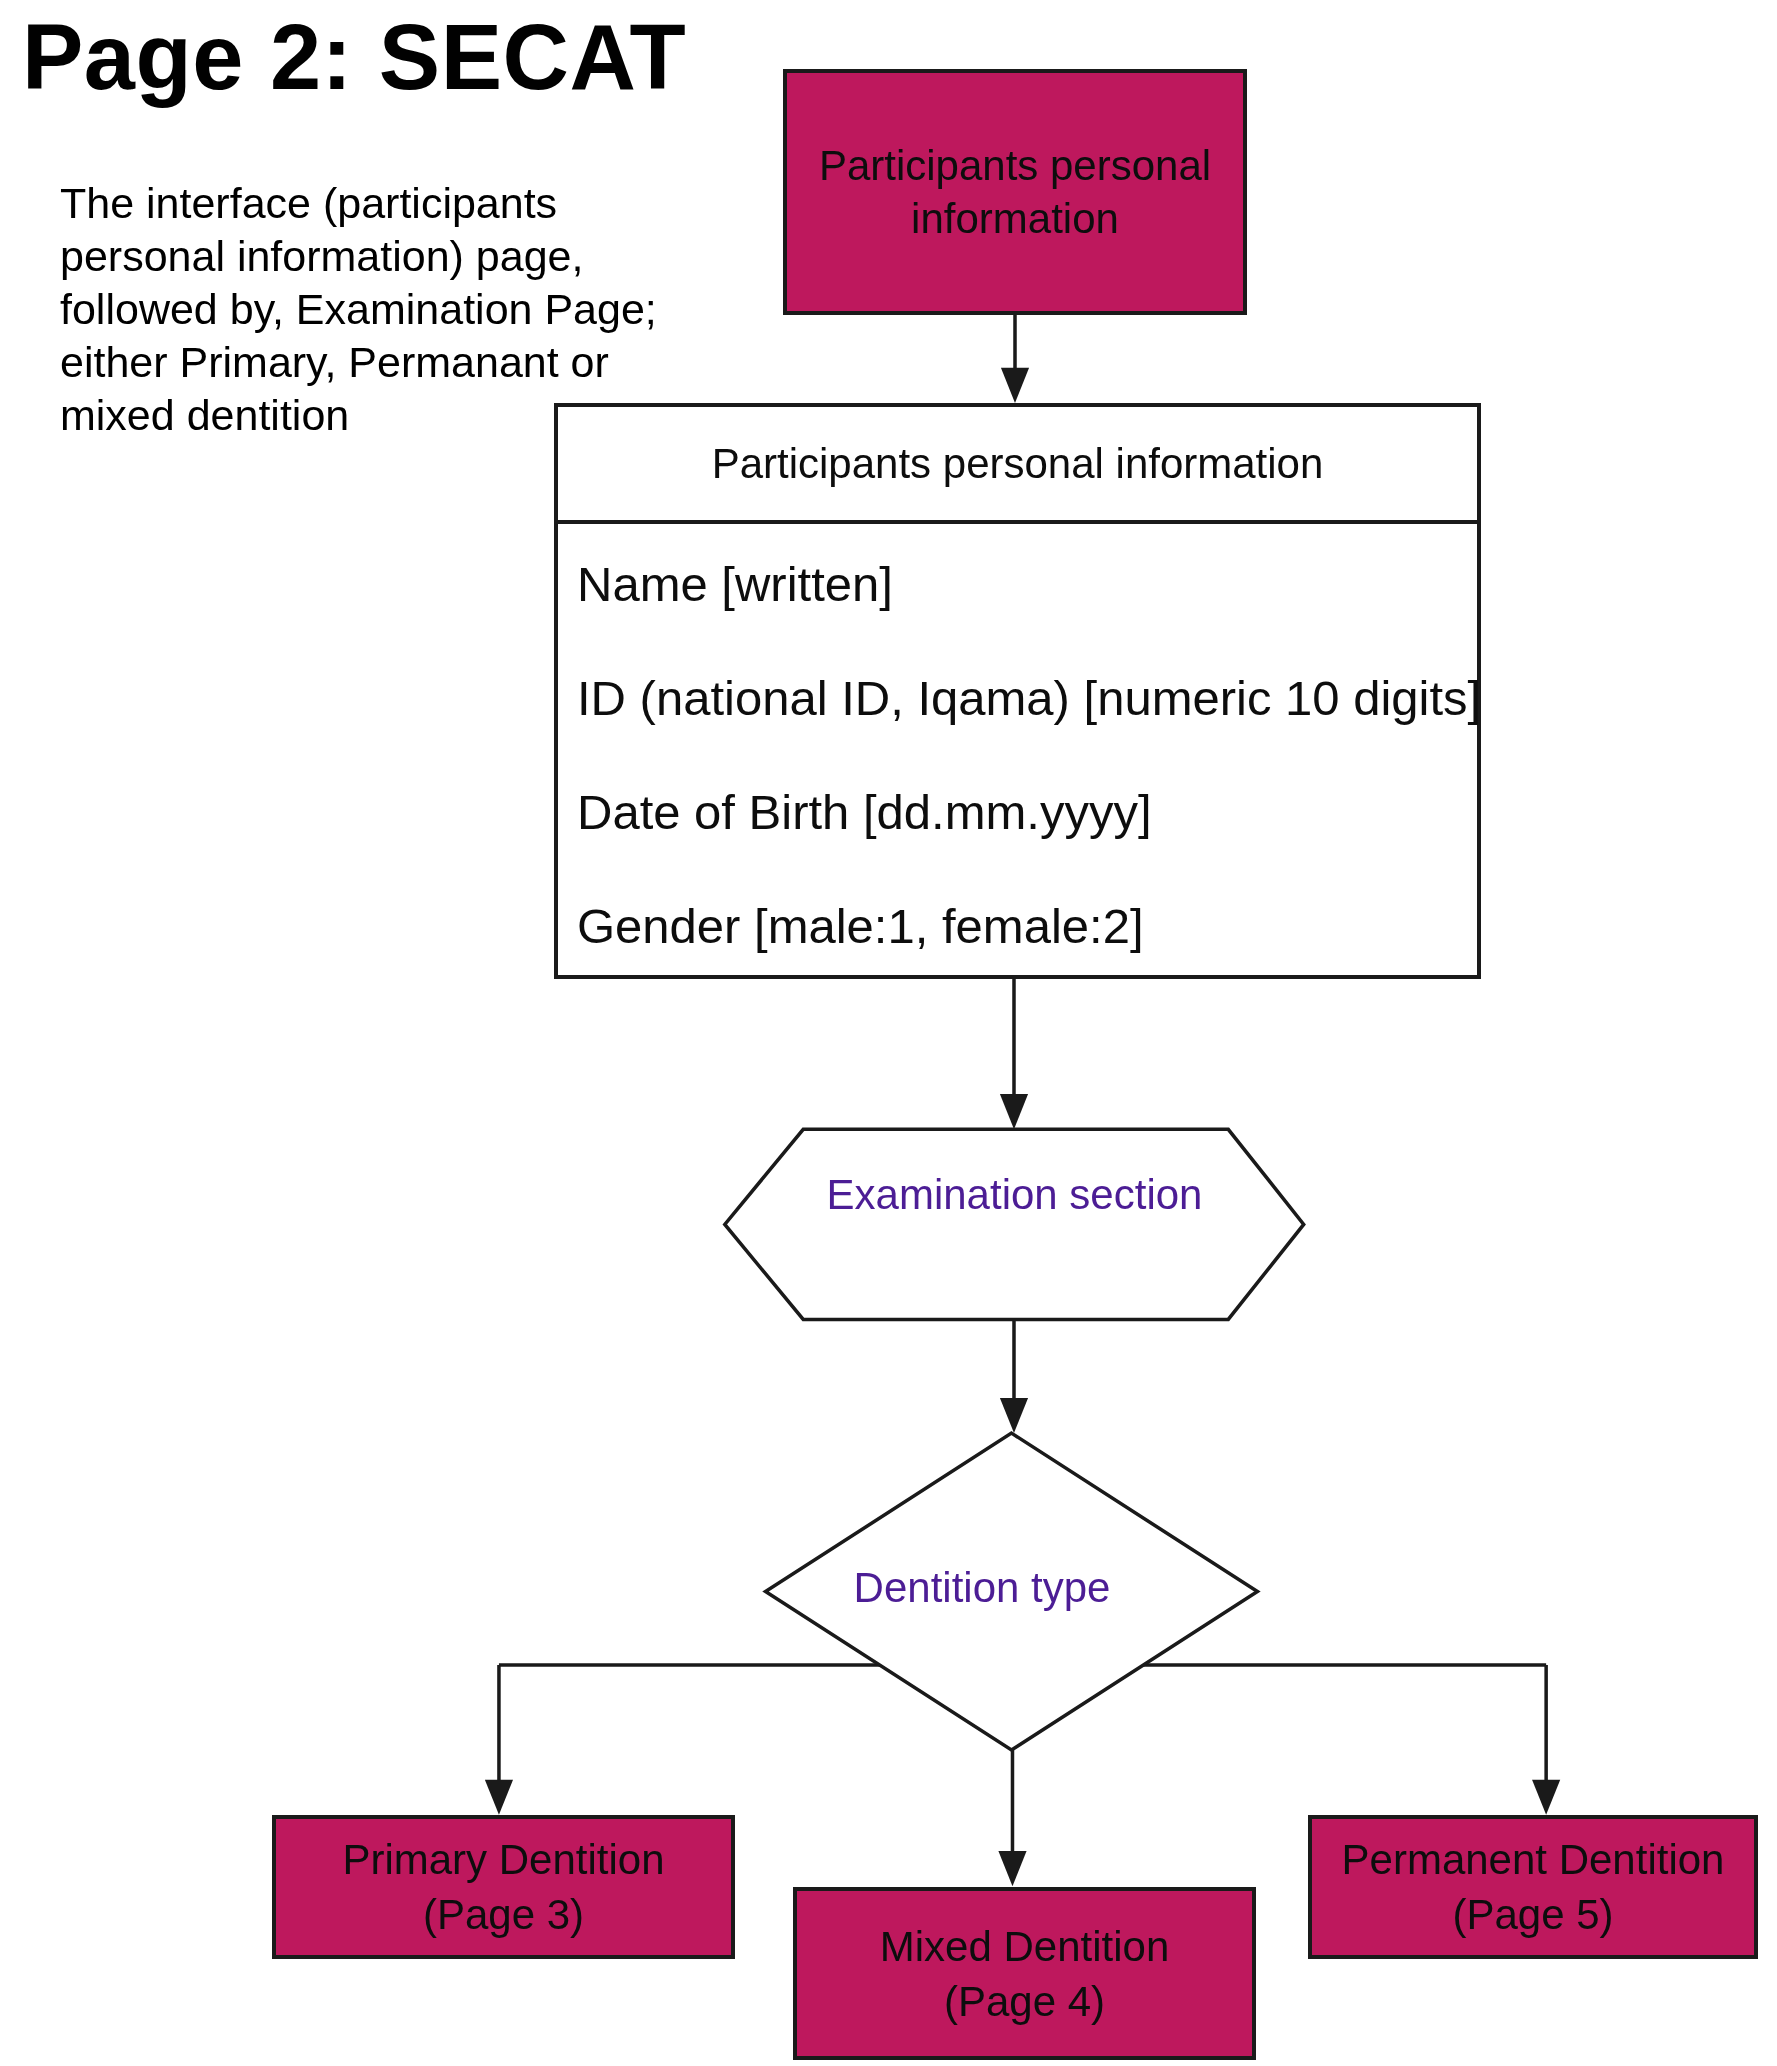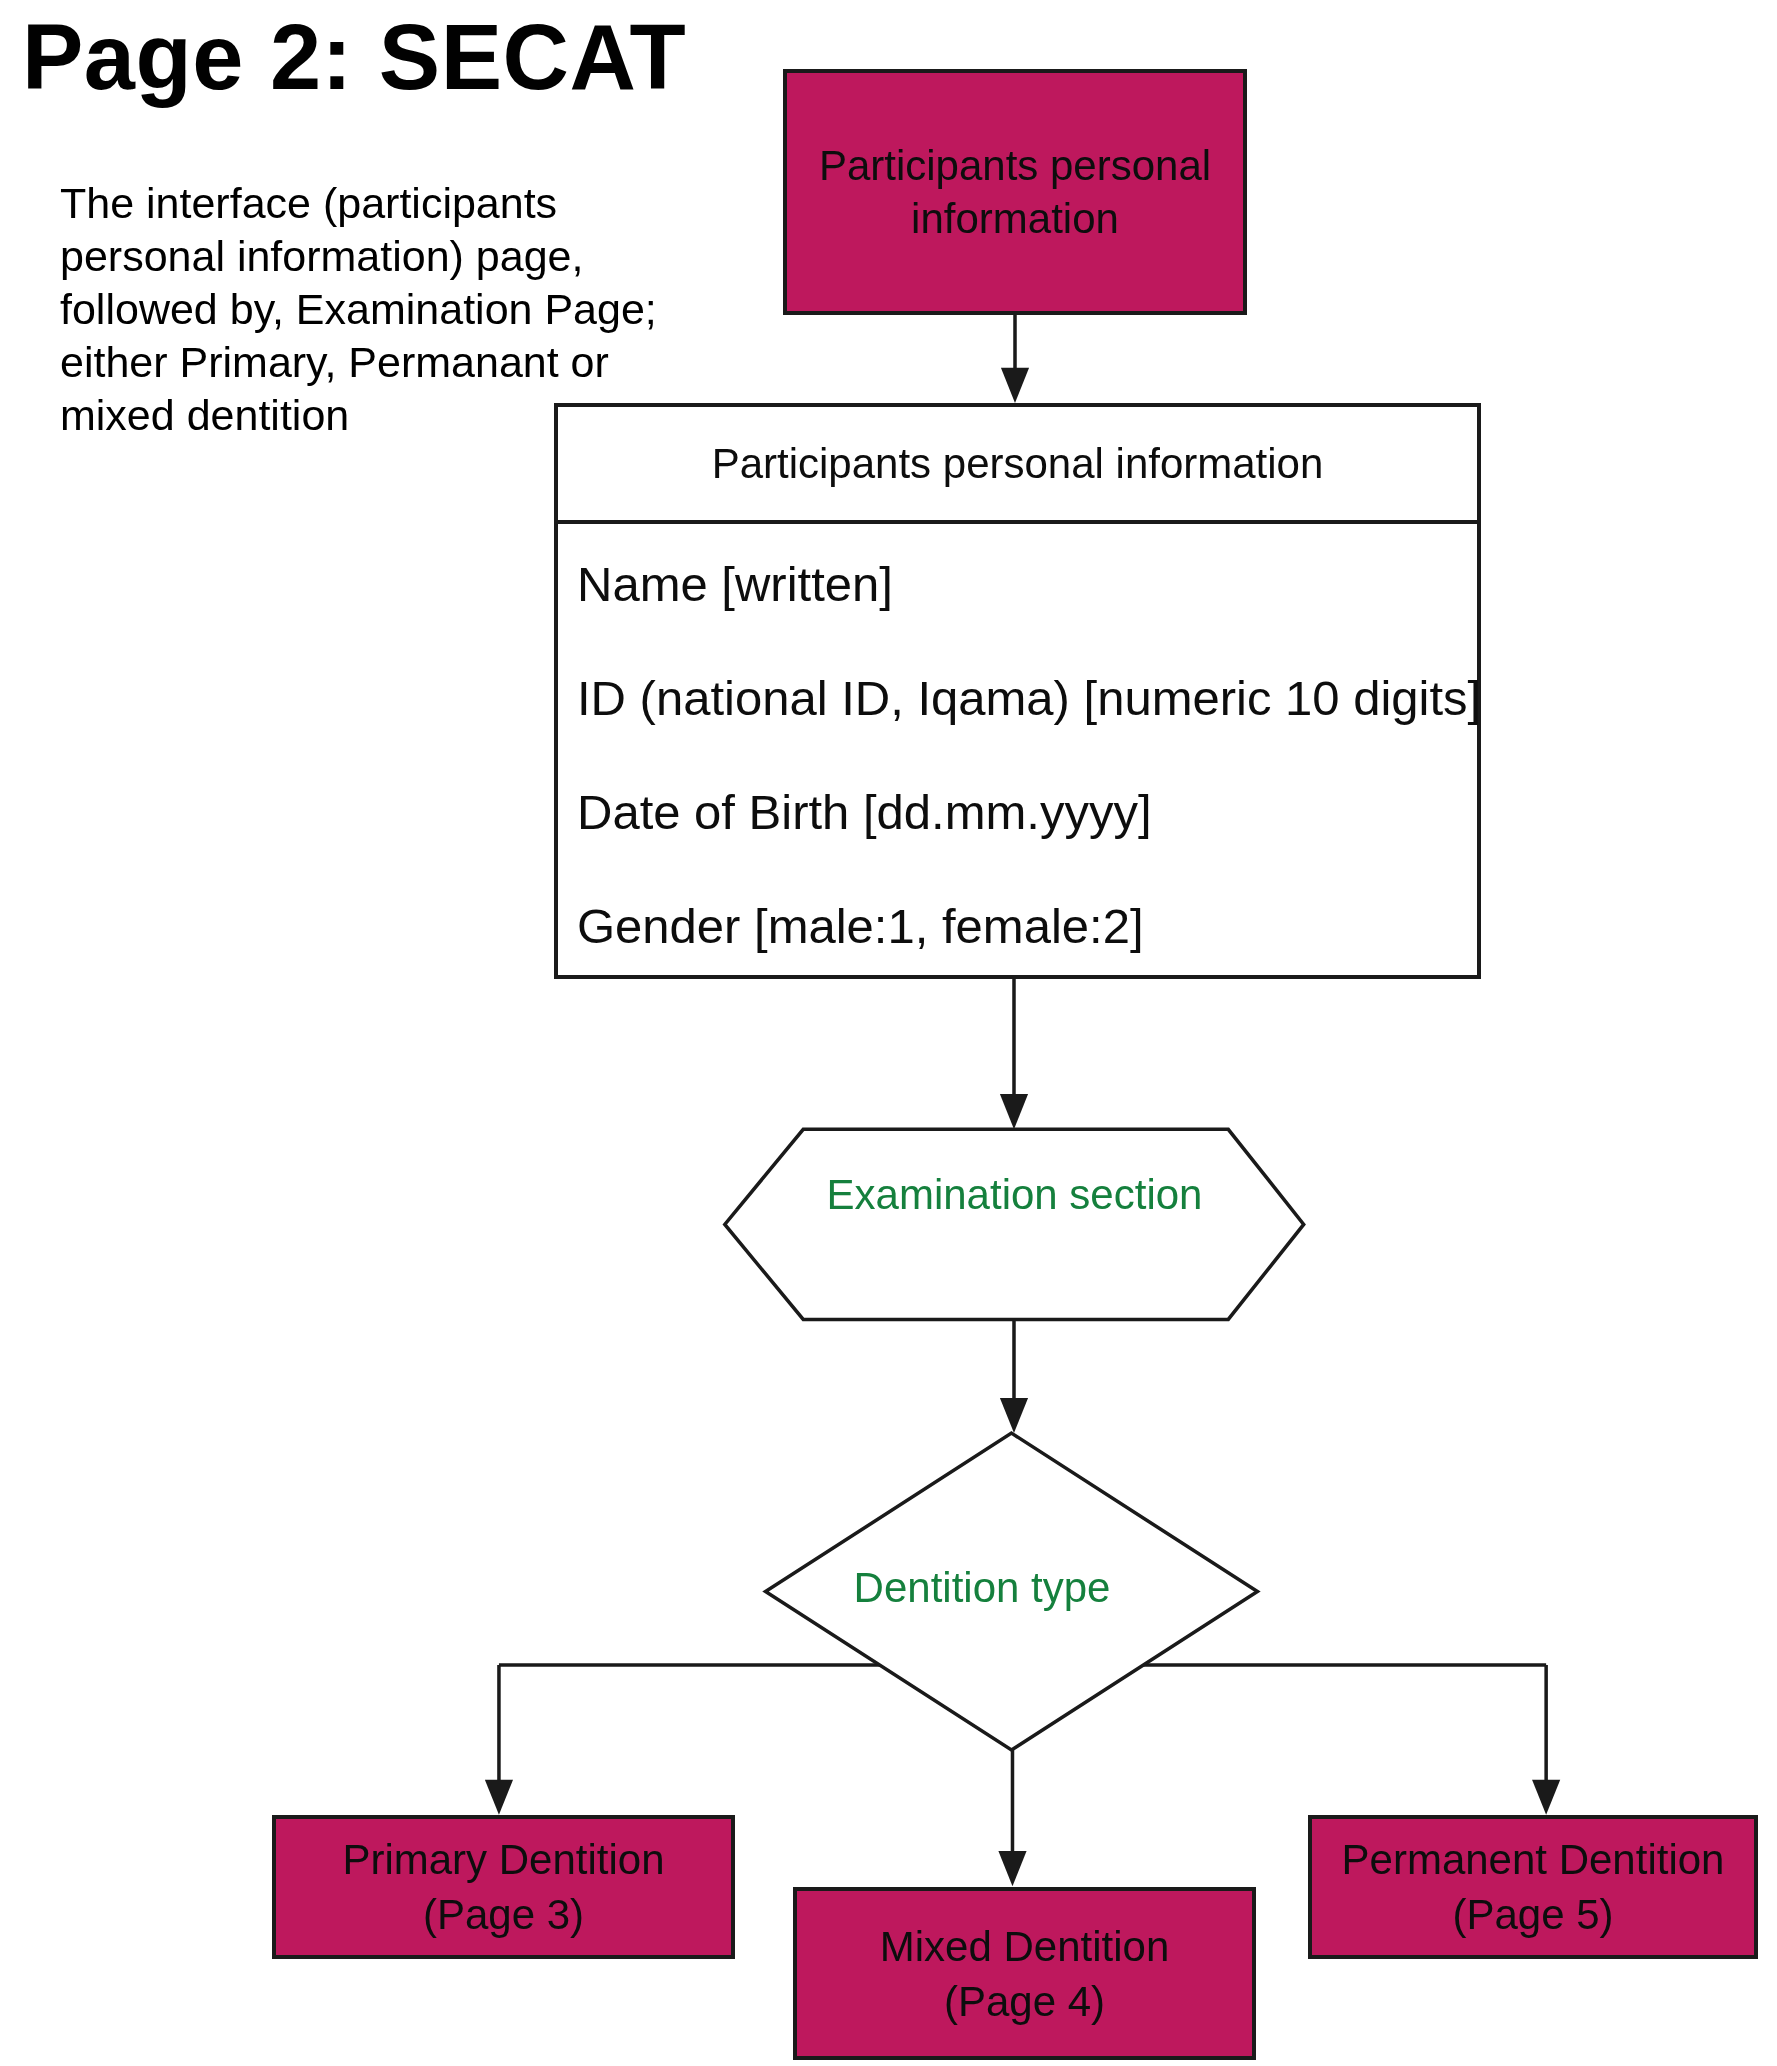--- a/index.html
+++ b/index.html
@@ -52,21 +52,21 @@
     font-size:42px; text-align:center;
   }
   .node-info .info-body{ padding-left:19px; padding-top:2.5px; }
   .field-row{
     height:114px; display:flex; align-items:center;
     font-size:49px; white-space:pre;
   }
   .shape-label{
     display:flex; align-items:center; justify-content:center;
     text-align:center; font-size:42px; line-height:53px;
-    white-space:pre-line; color:#15803d;
+    white-space:pre-line; color:#4c1d95;
   }
   .label-exam{ left:725px; top:1167px; width:579px; height:55px; }
   .label-dentition{ left:736px; top:1560px; width:492px; height:55px; }
 </style>
 </head>
 <body>
 
 <div class="canvas">
 
   <svg class="abs connector-svg" viewBox="0 0 3533 4107" xmlns="http://www.w3.org/2000/svg">

